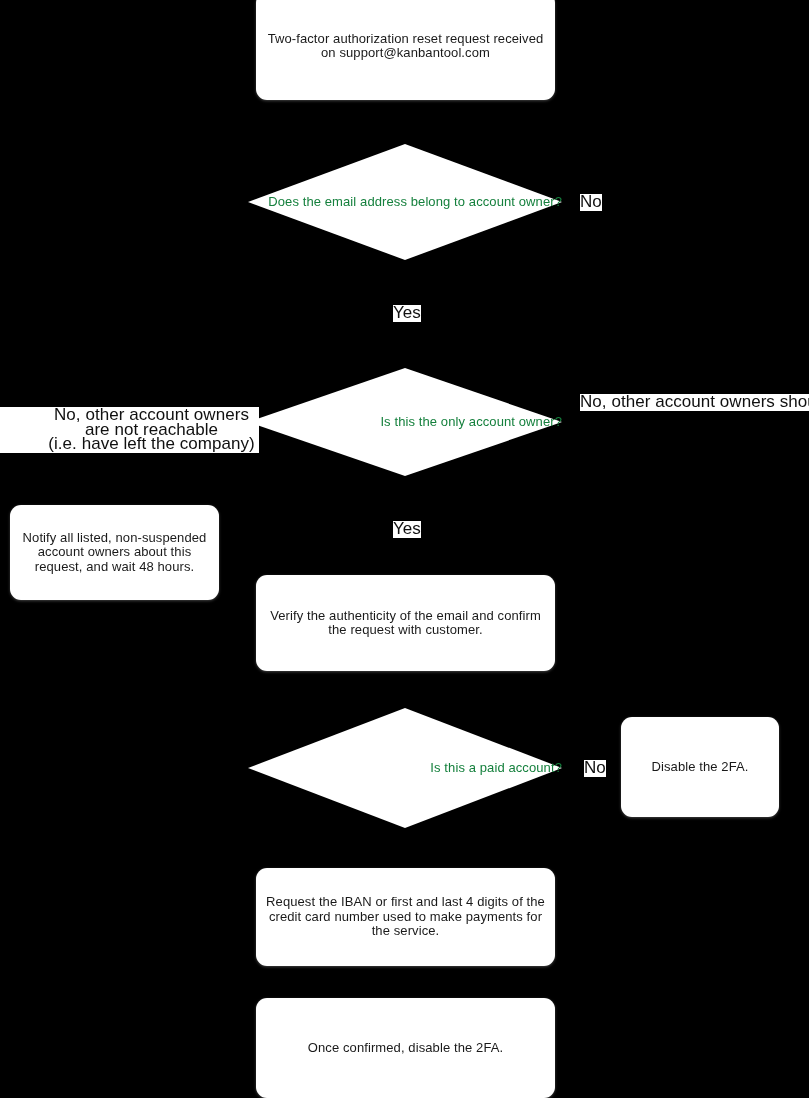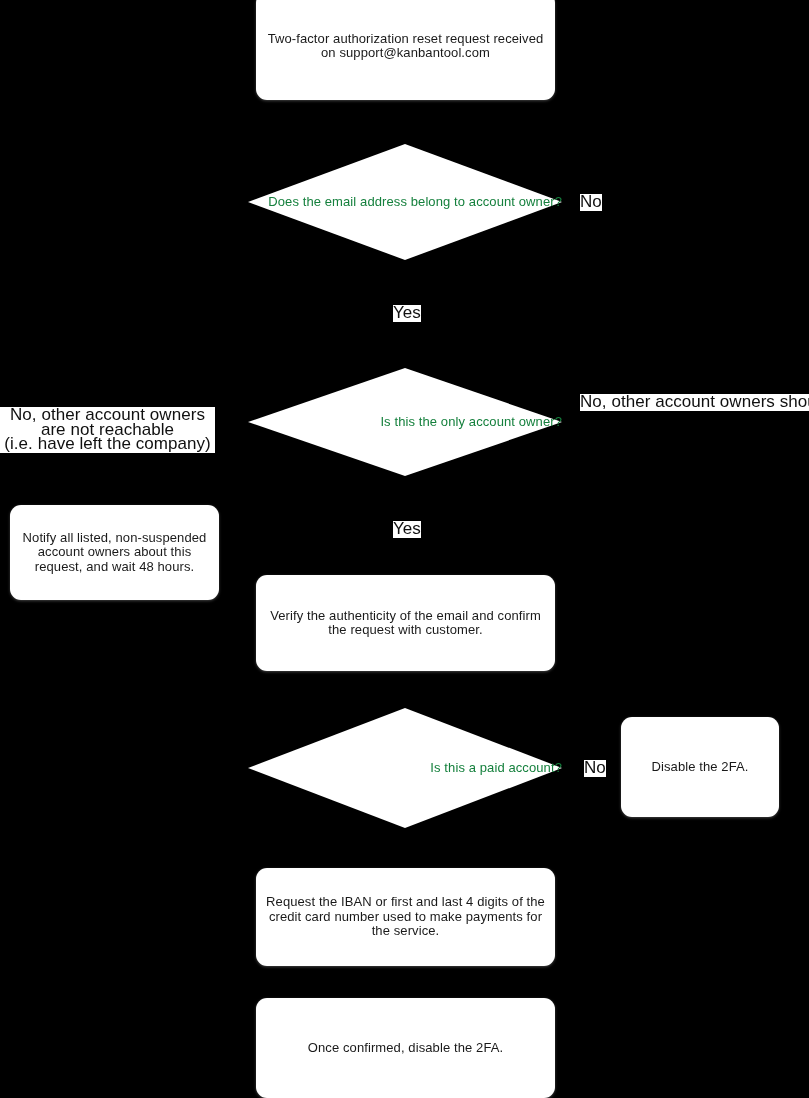--- a/index.html
+++ b/index.html
@@ -99,21 +99,21 @@
   <div class="edge-label" style="left:580px; top:194px;">No</div>
 
 
   <div class="edge-label" style="left:393px; top:305px;">Yes</div>
 
   <div class="node-diamond" style="left:248px; top:368px; width:314px; height:108px;">
     <div class="dia-shape"></div>
     <div class="dia-text" style="top:46px;">Is this the only account owner?</div>
   </div>
 
-  <div class="edge-label multiline" style="left:0px; top:407px; width:215px;">
+  <div class="edge-label multiline" style="left:0px; top:407px; width:215px;padding-left:44px;">
     <div>No, other account owners are not reachable</div>
     <div>(i.e. have left the company)</div>
   </div>
 
   <div class="edge-label" style="left:580px; top:394px;">No, other account owners should be reachable</div>
 
   <div class="node-box" style="left:10px; top:484px; width:209px; height:95px; align-items:center;margin-top:21px;">
     <span class="node-text">Notify all listed, non-suspended account owners about this request, and wait 48 hours.</span>
   </div>
 

